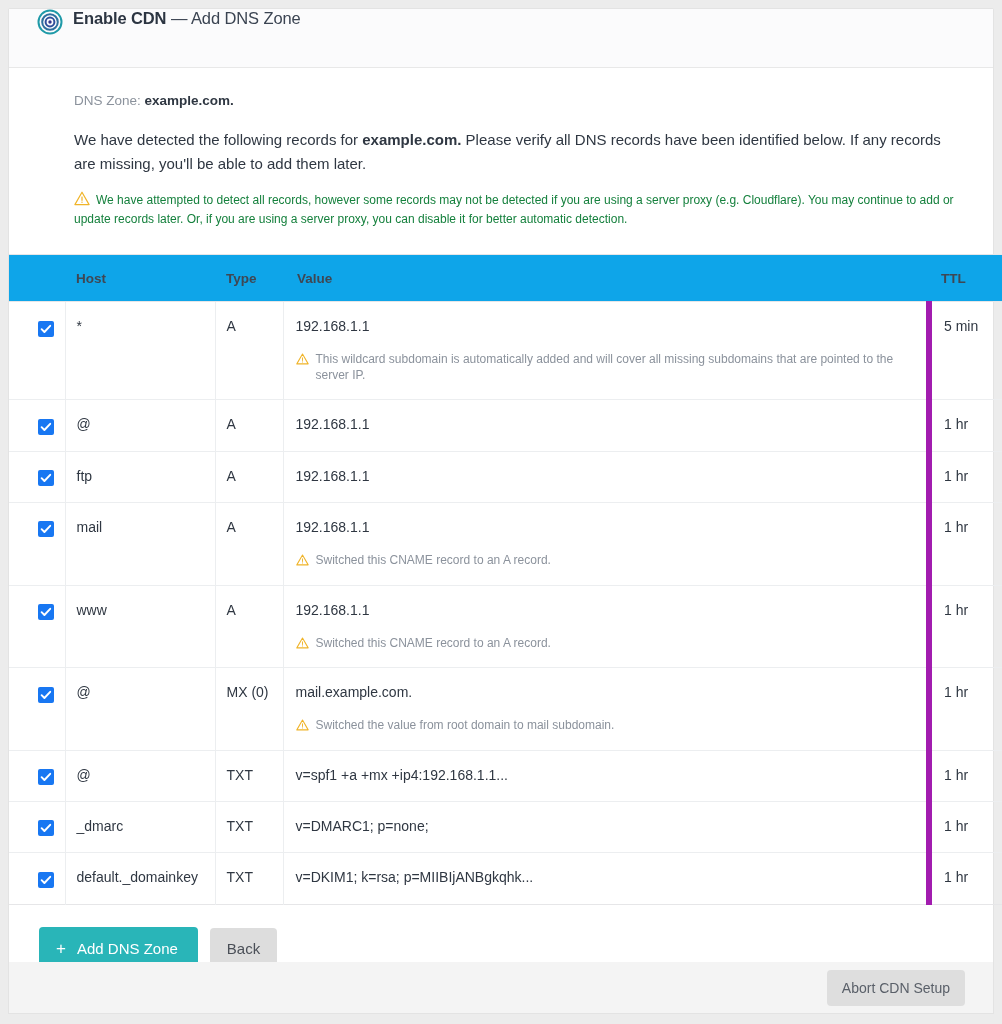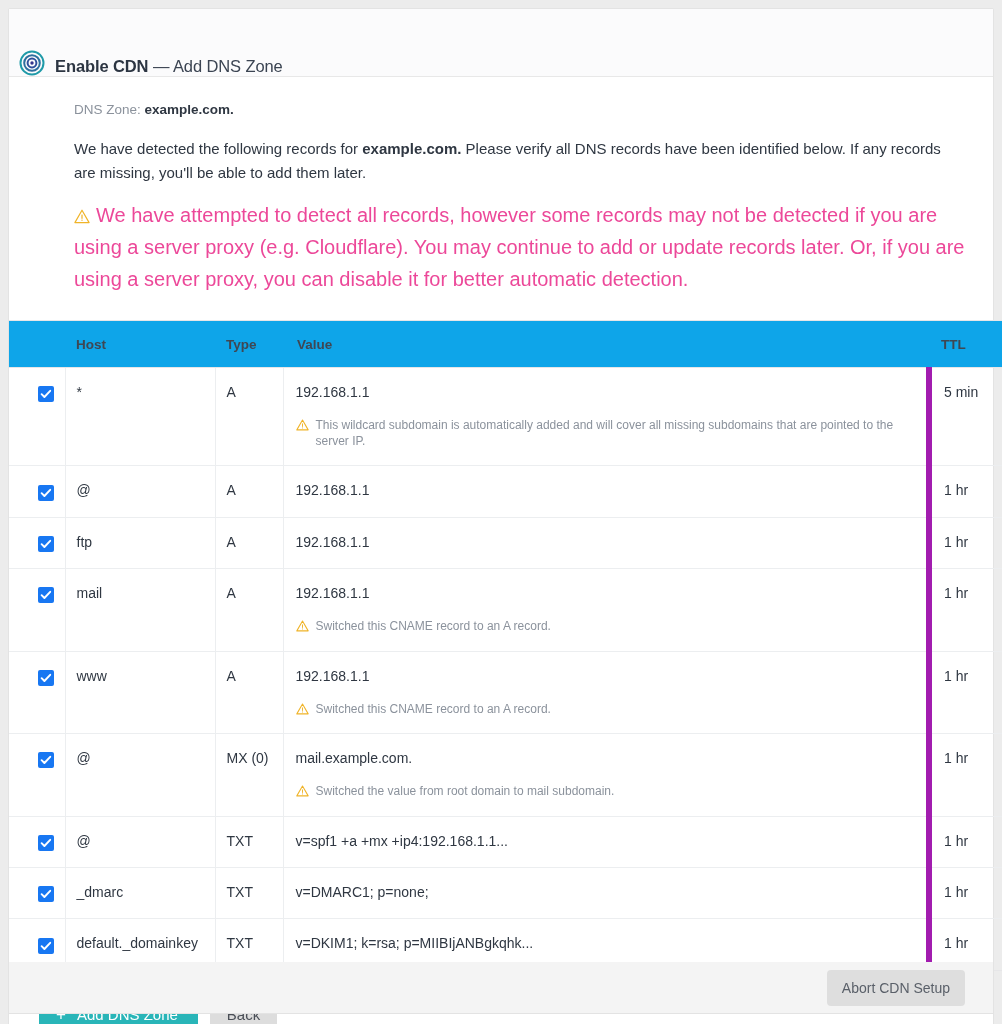--- a/index.html
+++ b/index.html
@@ -26,26 +26,26 @@
     width: 986px;
     background: #ffffff;
     border: 1px solid #e3e3e3;
     border-radius: 2px;
     display: flex;
     flex-direction: column;
   }
 
   
   .panel-header {
-    height: 68px;
+    height: 59px;
     background: #fbfbfc;
     border-bottom: 1px solid #e8e8e8;
     display: flex;
-    align-items: flex-end;
-    padding: 0 10px;
+    align-items: flex-start;
+    padding: 0 28px;
     gap: 10px;
   }
   .target-icon { width: 26px; height: 26px; display: block; flex: 0 0 auto; }
   .panel-title {
     font-size: 16.5px;
     color: #2c3542;
     letter-spacing: -0.1px;
   }
   .panel-title .strong { font-weight: bold; }
   .panel-title .rest { font-weight: normal; color: #3b4452; }
@@ -63,23 +63,23 @@
   .para {
     font-size: 15px;
     line-height: 1.58;
     color: #2f3742;
     margin: 0 0 16px 0;
     max-width: 930px;
   }
   .para b { font-weight: bold; }
 
   .warn-para {
-    font-size: 20px;
+    font-size: 12px;
     line-height: 1.58;
-    color: #ec4899;
+    color: #15803d;
     margin: 0 0 17px 0;
     max-width: 945px;
     text-indent: 0;
   }
   .warn-tri {
     display: inline-block;
     vertical-align: -2px;
     margin-right: 6px;
   }
 

